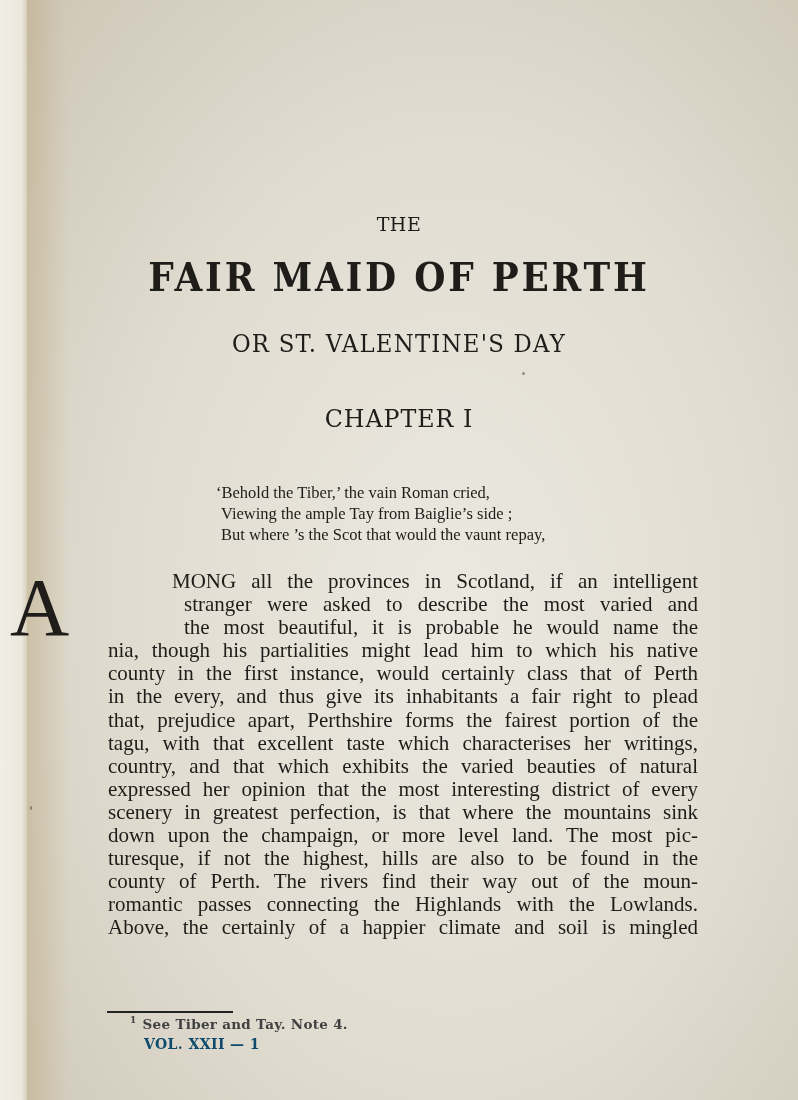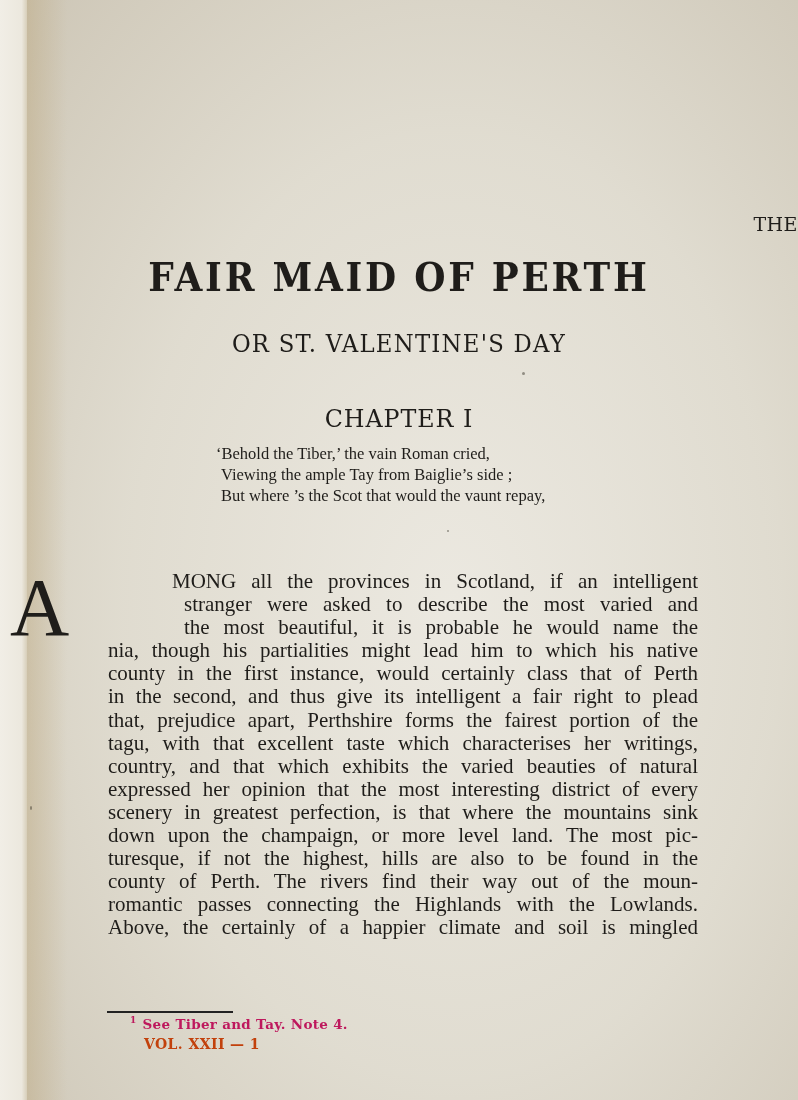--- a/index.html
+++ b/index.html
@@ -46,21 +46,20 @@
       transform: scaleX(-1);
       filter: blur(1.2px);
       white-space: nowrap;
     }
     .center { text-align: center; position: absolute; left: 0; width: 798px; }
     .title-the {
       top: 213px;
       font-size: 19px;
       letter-spacing: 0.5px;
       font-weight: normal;
-      text-align: right;
     }
     .title-main {
       top: 254px;
       font-size: 39px;
       font-weight: bold;
       letter-spacing: 3px;
       font-family: "DejaVu Serif", serif;
       transform: scaleX(0.92);
     }
     .subtitle {
@@ -70,21 +69,21 @@
       transform: scaleX(0.95);
     }
     .chapter {
       top: 404px;
       font-size: 25px;
       letter-spacing: 1px;
       transform: scaleX(0.95);
     }
     .epigraph {
       position: absolute;
-      left: 216px; top: 443px;
+      left: 216px; top: 482px;
       width: 412px;
       font-size: 15.2px;
       line-height: 21px;
       font-family: "Liberation Serif", serif;
       font-size: 16.5px;
     }
     .epigraph .line { display: block; white-space: nowrap; }
     .epigraph .indent { padding-left: 5px; }
     .epigraph sup { font-size: 10px; }
     .attribution {
@@ -131,30 +130,30 @@
       width: 126px; height: 0;
       border-top: 2px solid #222;
     }
     .footnote {
       position: absolute;
       left: 130px; top: 1015px;
       font-family: "DejaVu Serif", serif;
       font-size: 13.5px;
       font-weight: bold;
       letter-spacing: 0.3px;
-      color: #be185d;
+      color: #404040;
     }
     .footnote sup { font-size: 9px; margin-right: 6px; }
     .signature {
       position: absolute;
       left: 144px; top: 1036px;
       font-family: "DejaVu Serif", serif;
       font-size: 14px;
       font-weight: bold;
-      color: #c2410c;
+      color: #0c4a6e;
       letter-spacing: 0.4px;
     }
     .speck {
       position: absolute;
       width: 3px; height: 3px;
       border-radius: 50%;
       background: rgba(60,55,45,0.5);
     }
   </style>
 </head>
@@ -187,21 +186,21 @@
 
 <div class="body-text">
   <div class="first-lines" style="top:0;">
     <span class="body-line">MONG all the provinces in Scotland, if an intelligent</span>
     <span class="body-line" style="padding-left:12px;">stranger were asked to describe the most varied and</span>
     <span class="body-line" style="padding-left:12px;">the most beautiful, it is probable he would name the</span>
   </div>
   <div class="rest-lines" style="top:69.3px;">
     <span class="body-line">nia, though his partialities might lead him to which his native</span>
     <span class="body-line">county in the first instance, would certainly class that of Perth</span>
-    <span class="body-line">in the second, and thus give its intelligent a fair right to plead</span>
+    <span class="body-line">in the every, and thus give its inhabitants a fair right to plead</span>
     <span class="body-line">that, prejudice apart, Perthshire forms the fairest portion of the</span>
     <span class="body-line">tagu, with that excellent taste which characterises her writings,</span>
     <span class="body-line">country, and that which exhibits the varied beauties of natural</span>
     <span class="body-line">expressed her opinion that the most interesting district of every</span>
     <span class="body-line">scenery in greatest perfection, is that where the mountains sink</span>
     <span class="body-line">down upon the champaign, or more level land.   The most pic-</span>
     <span class="body-line">turesque, if not the highest, hills are also to be found in the</span>
     <span class="body-line">county of Perth.   The rivers find their way out of the moun-</span>
     <span class="body-line">romantic passes connecting the Highlands with the Lowlands.</span>
     <span class="body-line">Above, the certainly of a happier climate and soil is mingled</span>

